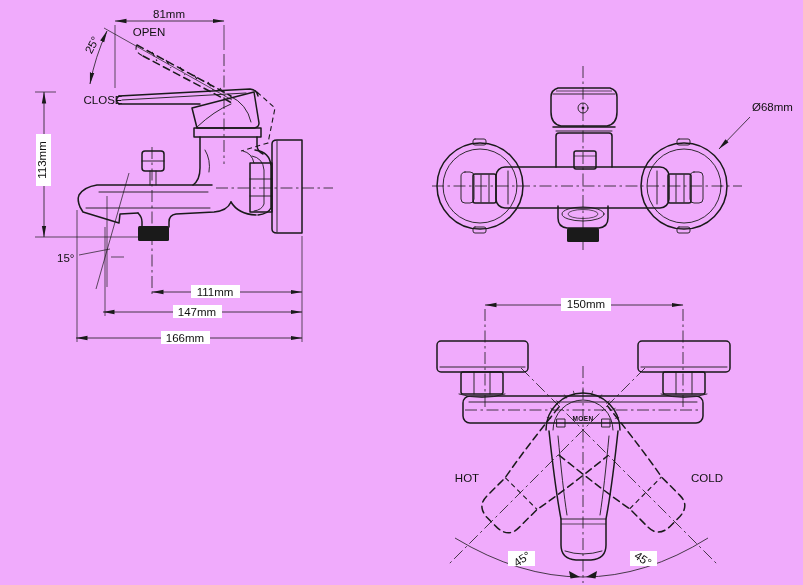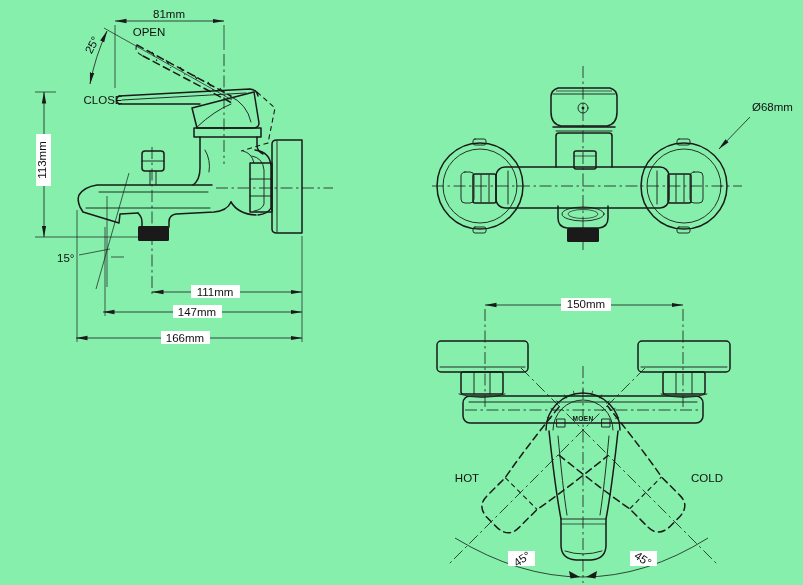--- a/index.html
+++ b/index.html
@@ -1,16 +1,16 @@
 <!DOCTYPE html>
 <html><head>
 <meta charset="utf-8">
 <style>
   html,body{margin:0;padding:0;background:#fff;}
-  .stage{width:803px;height:585px;background:#86efac;position:relative;overflow:hidden;}
+  .stage{width:803px;height:585px;background:#f0abfc;position:relative;overflow:hidden;}
   svg{display:block;}
   
   .ln  {fill:none;stroke:#1a1a1a;stroke-width:1.5;stroke-linejoin:round;stroke-linecap:round;}
   .ln2 {fill:none;stroke:#1a1a1a;stroke-width:.9;stroke-linejoin:round;stroke-linecap:round;}
   .thin{fill:none;stroke:#1a1a1a;stroke-width:.7;}
   .dim {fill:none;stroke:#1a1a1a;stroke-width:.8;}
   .dl  {marker-start:url(#arr);marker-end:url(#arr);}
   .cl  {fill:none;stroke:#1a1a1a;stroke-width:.8;stroke-dasharray:12 3.5 2.5 3.5;}
   .hid {fill:none;stroke:#1a1a1a;stroke-width:1.5;stroke-dasharray:7 4.5;stroke-linecap:round;}
   .hid2{fill:none;stroke:#1a1a1a;stroke-width:1.1;stroke-dasharray:5 3.5;}

